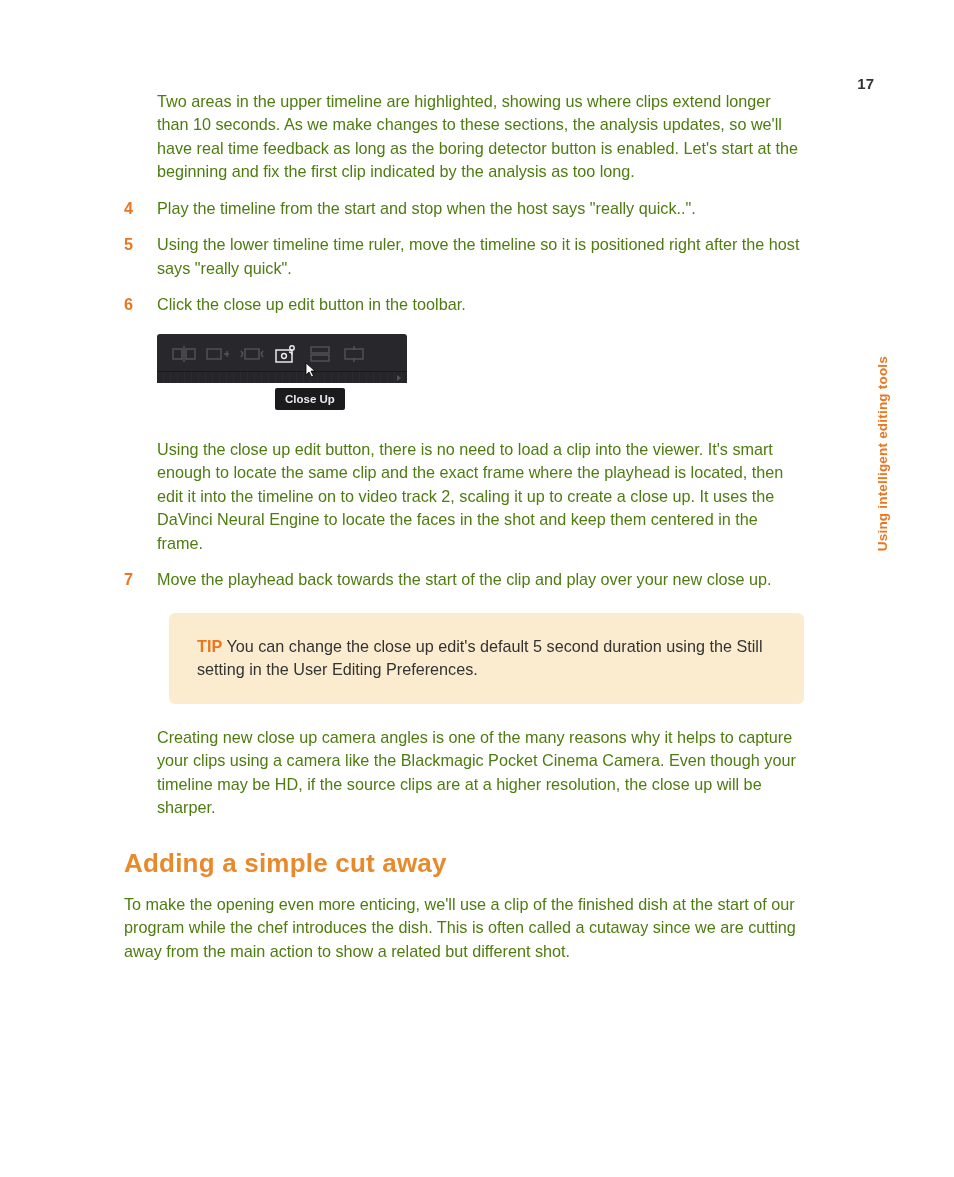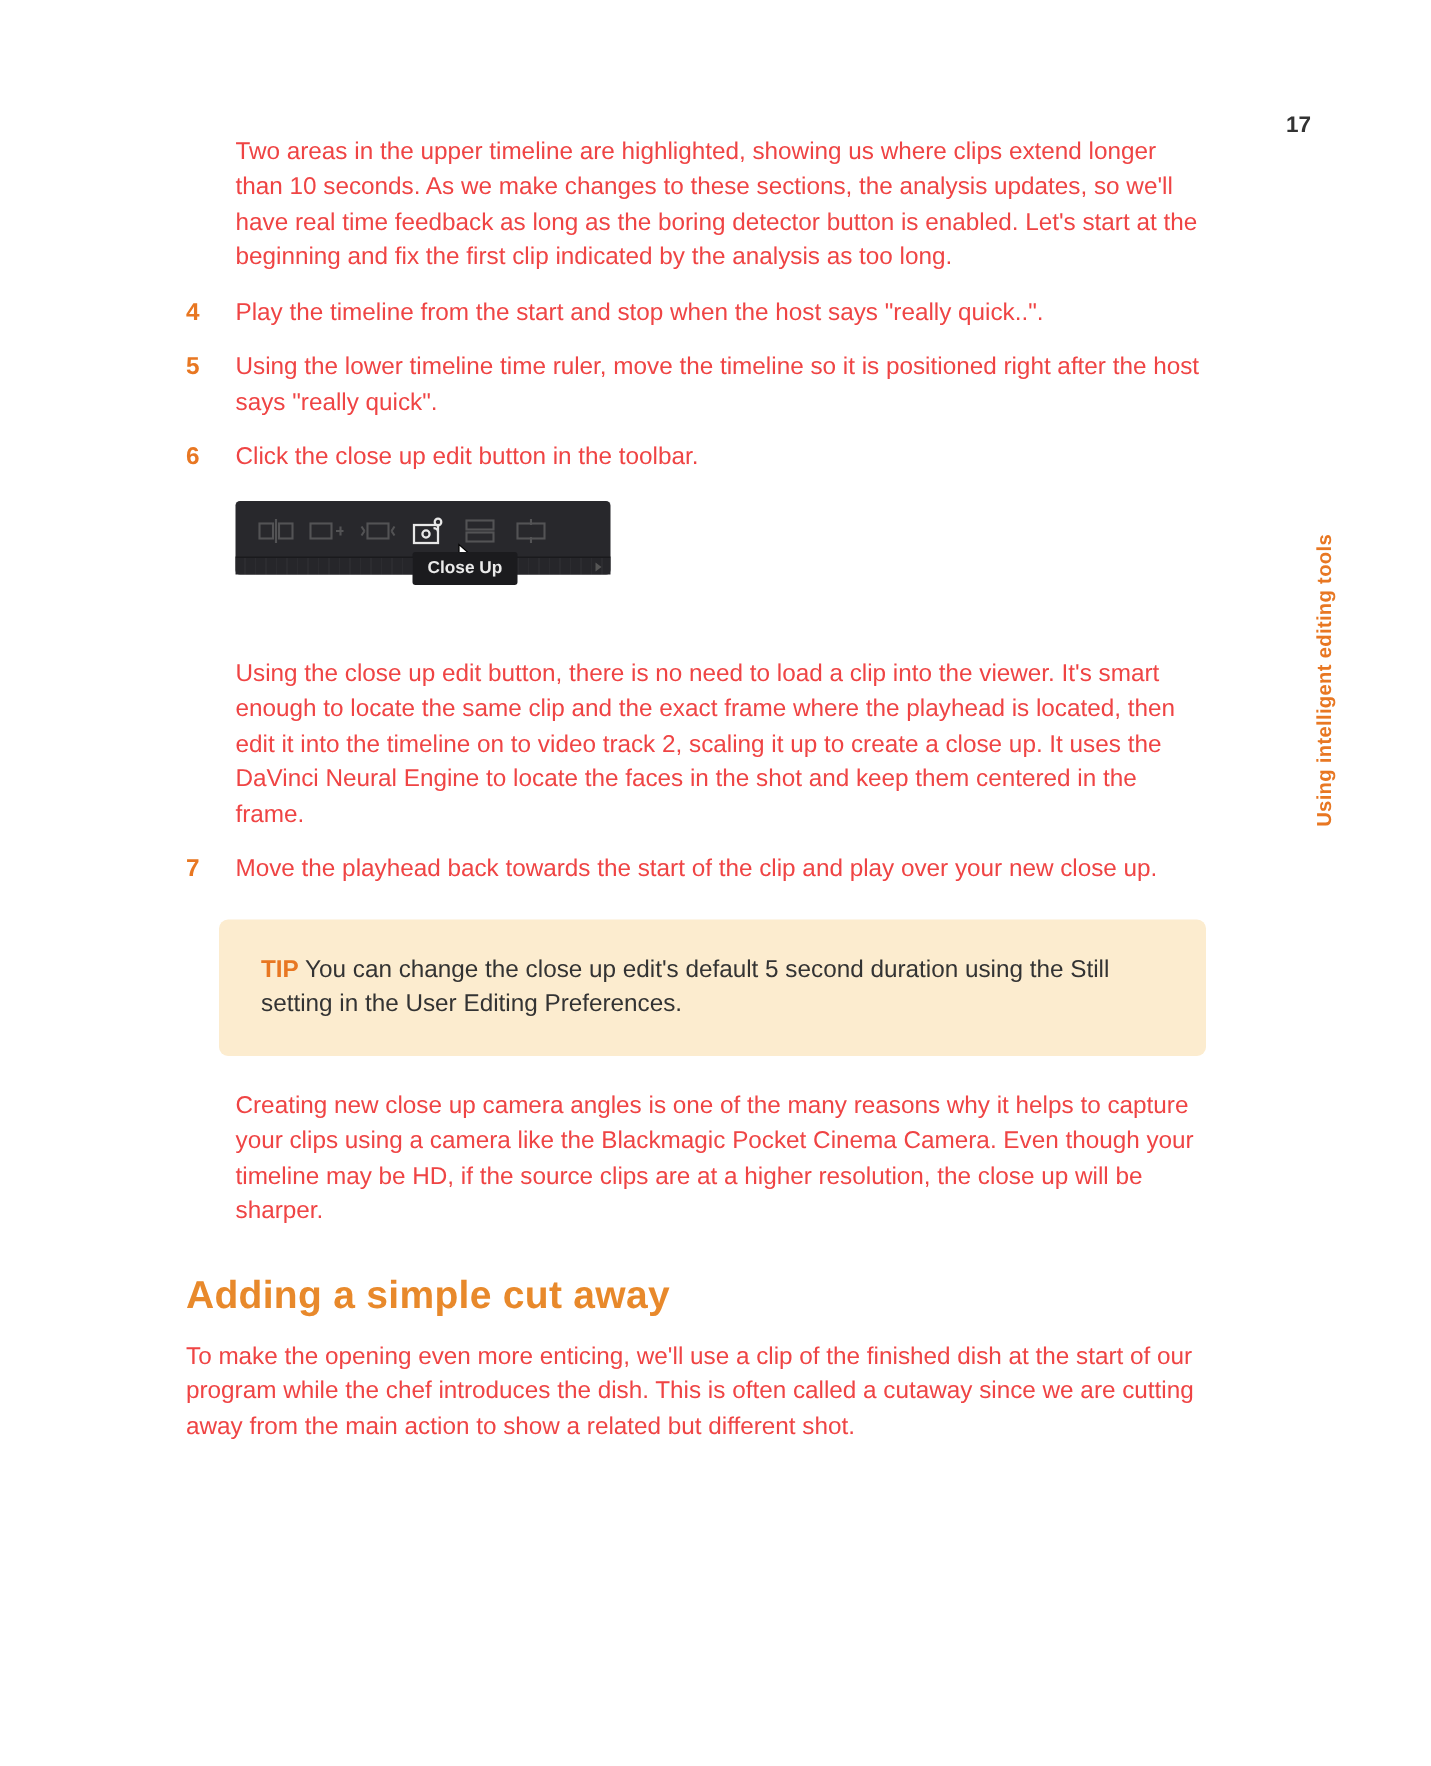--- a/index.html
+++ b/index.html
@@ -1,40 +1,40 @@
 <!DOCTYPE html>
 <html><head>
 <meta charset="utf-8">
 <style>
   * { box-sizing: border-box; margin: 0; padding: 0; }
   html, body { width: 954px; height: 1177px; background: #ffffff; font-family: "Helvetica Neue", Arial, sans-serif; color: #333; }
   .page { position: relative; width: 954px; height: 1177px; padding: 90px 76px 60px 124px; }
   .content { width: 680px; }
   .indent { margin-left: 33px; }
-  p { font-size: 16.2px; line-height: 1.45; color: #ef4444; font-weight: 400; margin-bottom: 13px; }
+  p { font-size: 16.2px; line-height: 1.45; color: #4d7c0f; font-weight: 400; margin-bottom: 13px; }
   .step-row { display: flex; align-items: flex-start; margin-bottom: 0px; }
   .step-num { width: 33px; flex: 0 0 33px; font-size: 16.2px; font-weight: 700; color: #e87722; line-height: 1.45; }
   .step-body { flex: 1; }
   .step-body p { margin-bottom: 8px; }
   .step-body p:last-child { margin-bottom: 13px; }
   .page-num { position: absolute; top: 75px; right: 80px; font-size: 15px; font-weight: 700; color: #333; }
   .side-label { position: absolute; top: 356px; right: 79px; transform: rotate(-90deg); transform-origin: right top; font-size: 13.5px; font-weight: 700; color: #e87722; letter-spacing: 0.2px; white-space: nowrap; }
   .toolbar-fig { margin-left: 33px; margin-top: 4px; margin-bottom: 20px; }
   .toolbar { width: 250px; background: #28282c; border-radius: 3px; padding: 9px 0 0 0; position: relative; }
   .tb-row { display: flex; align-items: center; gap: 8px; padding: 0 12px 6px 14px; }
   .tb-icon { width: 26px; height: 22px; display: flex; align-items: center; justify-content: center; opacity: 0.55; }
   .tb-icon.active { opacity: 1; }
   .tb-icon svg { display:block; }
   .tb-icon.active svg rect, .tb-icon.active svg path, .tb-icon.active svg circle { stroke:#e8e8e8; }
   .ruler { height: 12px; background: repeating-linear-gradient(90deg, #26262a 0, #26262a 6px, #2c2c30 6px, #2c2c30 7px); border-top:1px solid #1a1a1d; position:relative;}
   .ruler::after{content:"";position:absolute;right:6px;top:3px;width:0;height:0;border-top:3px solid transparent;border-bottom:3px solid transparent;border-left:4px solid #555;}
   .cursor { position: absolute; left: 148px; top: 28px; width:12px; height:16px; }
-  .tooltip { position: absolute; left: 118px; top: 34px; background: #1b1b1e; color: #eaeaea; font-size: 11.5px; padding: 5px 10px; border-radius: 2px; font-weight:600;}
+  .tooltip { position: absolute; left: 118px; top: 54px; background: #1b1b1e; color: #eaeaea; font-size: 11.5px; padding: 5px 10px; border-radius: 2px; font-weight:600;}
   .toolbar-wrap{position:relative; width:250px; height:84px;}
-  .tip-box { margin-left: 22px; background: #fceccf; border-radius: 6px; padding: 22px 28px; margin-top: 8px; margin-bottom: 22px; }
+  .tip-box { margin-left: 45px; background: #fceccf; border-radius: 6px; padding: 22px 28px; margin-top: 8px; margin-bottom: 22px; }
   .tip-box .tip-label { color: #e87722; font-weight: 700; }
   .tip-box p { margin-bottom: 0; color:#333; }
   h2.sec { font-size: 26px; font-weight: 600; color: #e8892b; margin-top: 28px; margin-bottom: 14px; letter-spacing: 0.2px; }
 </style>
 </head>
 <body>
 
 <div class="page">
 
   <div class="page-num">17</div>

